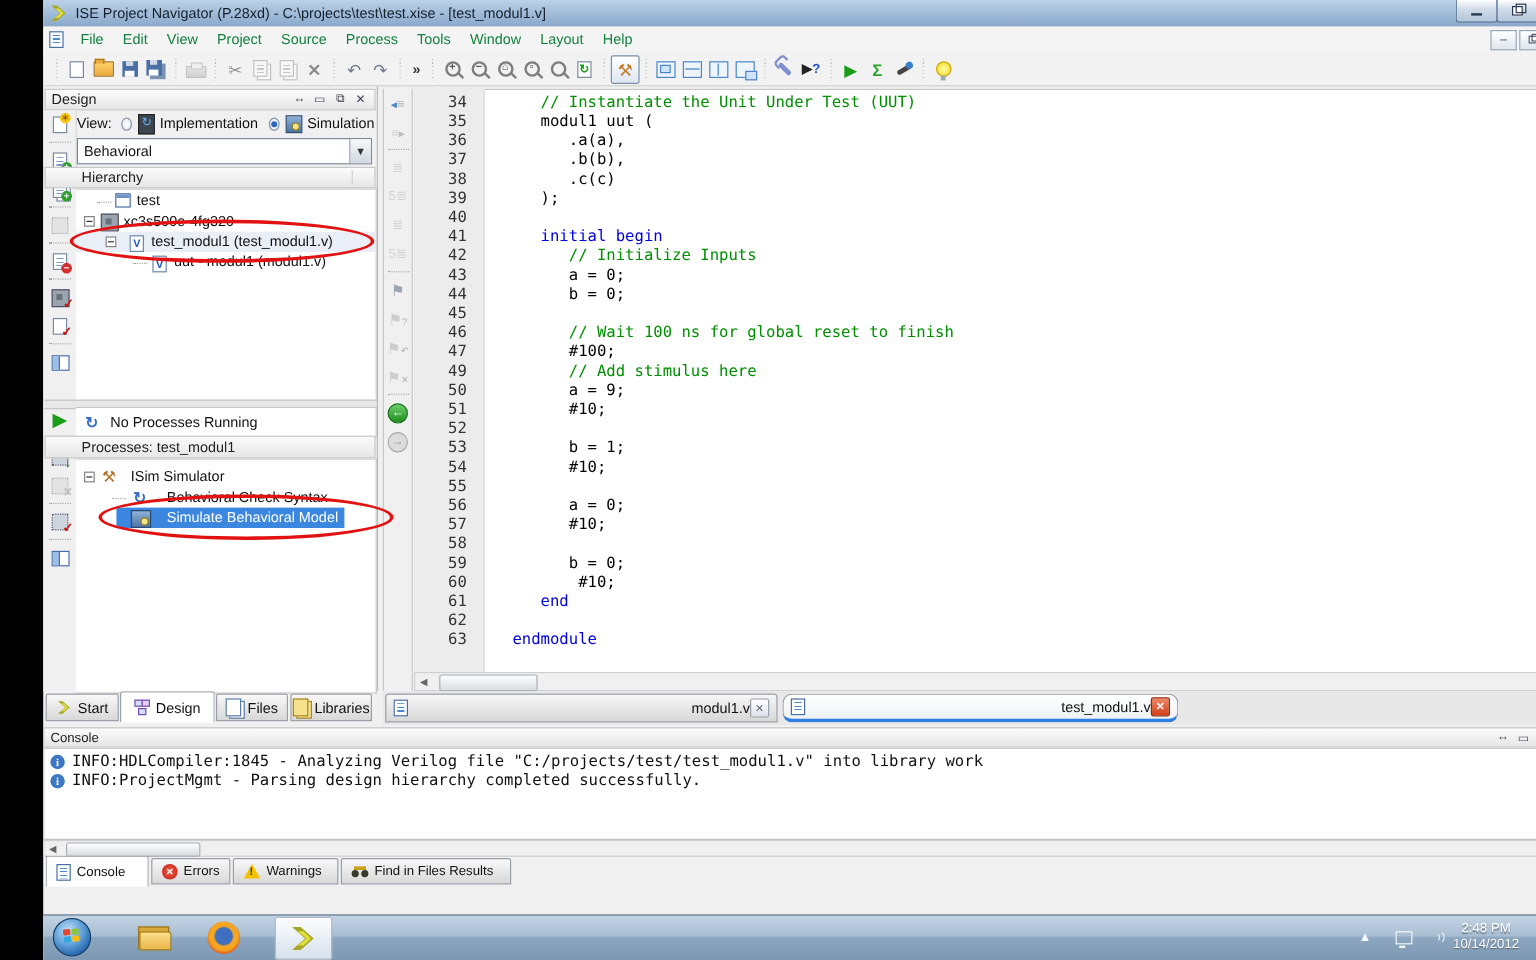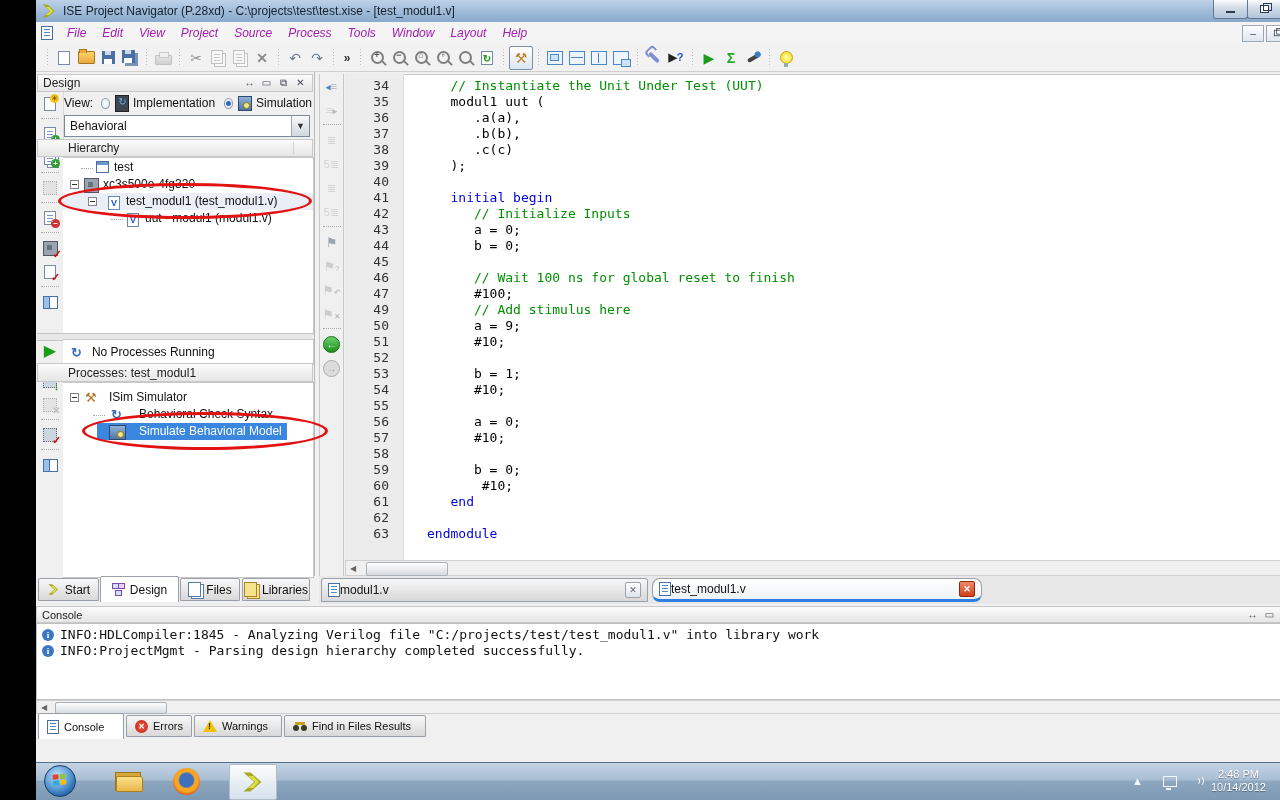--- a/index.html
+++ b/index.html
@@ -15,21 +15,21 @@
     border-bottom:1px solid #6e8cab;display:flex;align-items:center;}
   #win-title{margin-left:6px;font-size:12px;color:#16202c;white-space:nowrap;}
   .winbtn{position:absolute;top:0;height:18px;border:1px solid #5f7795;border-top:none;
     border-radius:0 0 3px 3px;background:linear-gradient(#fdfdfd,#cfdae8 45%,#b4c5d9);
     display:flex;align-items:center;justify-content:center;font-size:11px;color:#2a3a50;}
   #btn-close{background:linear-gradient(#f0a28e,#d8604a 45%,#b83620);color:#fff;border-color:#7c2416;font-weight:bold;}
   .restore-glyph{width:7px;height:6px;border:1px solid #2a3a50;background:#fff;position:relative;}
   .restore-glyph::after{content:"";position:absolute;left:2px;top:-3px;width:7px;height:6px;border:1px solid #2a3a50;}
   
   #menubar{left:0;top:22px;width:1280px;height:22px;background:#f4f4f4;border-bottom:1px solid #dcdcdc;display:flex;align-items:center;}
-  .menu-item{padding:1px 8px;color:#a21caf;font-style:italic;}
+  .menu-item{padding:1px 8px;color:#15803d;}
   .mdi-btn{width:20px;height:15px;border:1px solid #9aa8ba;background:linear-gradient(#fff,#dfe6ee);
     display:flex;align-items:center;justify-content:center;font-size:10px;color:#3a4a5e;margin-left:2px;}
   
   #toolbar{left:0;top:44px;width:1280px;height:28px;background:#f2f2f2;border-bottom:1px solid #cfcfcf;
     display:flex;align-items:center;padding-left:6px;box-sizing:border-box;}
   .tb-btn{width:22px;height:22px;display:flex;align-items:center;justify-content:center;position:relative;flex:0 0 auto;}
   .grip{width:5px;height:18px;margin:0 3px;flex:0 0 auto;
     background:repeating-linear-gradient(#bdbdbd 0 1px,transparent 1px 3px);background-size:1px 100%;background-position:2px 0;background-repeat:no-repeat;}
   .dis{opacity:.45;filter:grayscale(1);}
   .pressed{border:1px solid #7a90a8;border-radius:2px;background:linear-gradient(#ffffff,#dce6f0);}
@@ -141,21 +141,21 @@
   
   .sb{background:#f0f0f0;border:1px solid #d0d0d0;box-sizing:border-box;}
   .sb-thumb{background:linear-gradient(90deg,#fdfdfd,#d8dde2);border:1px solid #a8b0b8;border-radius:2px;position:absolute;}
   .sb-thumbh{background:linear-gradient(#fdfdfd,#d8dde2);border:1px solid #a8b0b8;border-radius:2px;position:absolute;}
   .sb-arrow{position:absolute;font-size:8px;color:#666;width:14px;text-align:center;}
   
   #etabbar{left:283px;top:576px;width:997px;height:28px;background:#e8e8e8;}
   .etab{position:absolute;top:2px;height:24px;border:1px solid #9aa0a8;border-radius:3px 3px 0 0;
     background:linear-gradient(#f6f6f6,#d8d8d8);display:flex;align-items:center;font-size:12px;box-sizing:border-box;padding:0 6px;}
   .etab.active{background:linear-gradient(#ffffff,#eef2f6);border-bottom:3px solid #2f7fe0;}
-  .etab .lbl{flex:1;text-align:left;}
+  .etab .lbl{flex:1;text-align:right;}
   .closex{width:14px;height:14px;border:1px solid #98a2ae;border-radius:2px;background:linear-gradient(#fff,#dde3ea);
      display:flex;align-items:center;justify-content:center;font-size:9px;color:#5a6675;}
   .closex.red{background:linear-gradient(#f08868,#d04018);border-color:#902808;color:#fff;font-weight:bold;}
   .doc-ic{width:12px;height:14px;background:#fff;border:1px solid #4a6fa5;position:relative;box-sizing:border-box;}
   .doc-ic::after{content:"";position:absolute;left:2px;right:2px;top:2px;height:9px;
      background:repeating-linear-gradient(#4a8ad0 0 1px,transparent 1px 3px);}
   
   #console-hdr{left:0px;top:606px;width:1280px;height:17px;font-size:11px;}
   #console-body{left:0px;top:623px;width:1280px;height:77px;background:#fff;border:1px solid #c0c0c0;box-sizing:border-box;
      font:13px/16px "DejaVu Sans Mono",monospace;padding:3px 0;}

